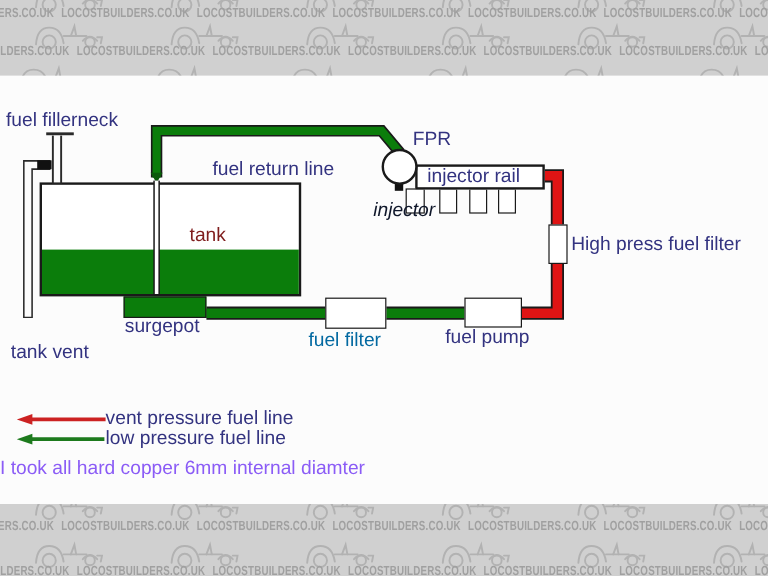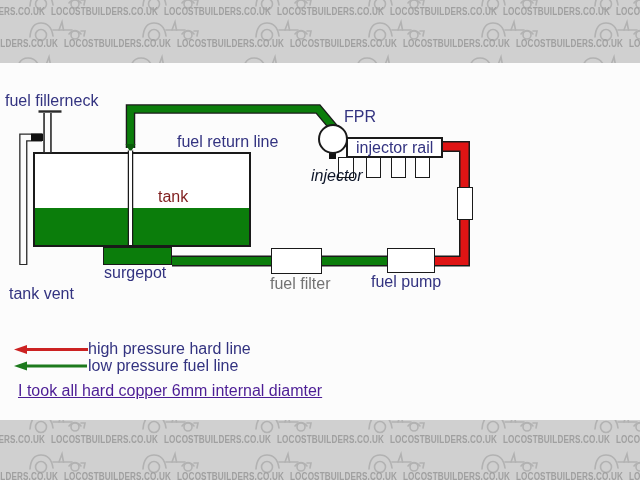--- a/index.html
+++ b/index.html
@@ -438,35 +438,36 @@
 
     <div class="box" style="left:387px;top:248px;width:48px;height:25px;"></div>
 
     <div class="box" style="left:457px;top:187px;width:16px;height:33px;"></div>
 
     <div class="box" style="left:338px;top:157px;width:16px;height:21px;"></div>
     <div class="box" style="left:366px;top:157px;width:15px;height:21px;"></div>
     <div class="box" style="left:391px;top:157px;width:15px;height:21px;"></div>
     <div class="box" style="left:415px;top:157px;width:15px;height:21px;"></div>
 
-    <div class="box" style="left:346px;top:137px;width:97px;height:21px;border-width:2px;">
+    <div class="box" style="left:346px;top:137px;width:108px;height:21px;border-width:2px;">
       <span class="lbl" style="left:8px;top:1px;color:#333380;">injector rail</span>
     </div>
 
     <div style="position:absolute;left:329px;top:153px;width:7px;height:6px;background:#111;"></div>
     <div class="box" style="left:318px;top:124px;width:30px;height:30px;border-width:2px;border-radius:50%;"></div>
 
     <span class="lbl" style="left:5px;top:93px;color:#333380;">fuel fillerneck</span>
     <span class="lbl" style="left:177px;top:86px;color:#333380;margin-top:48px;">fuel return line</span>
     <span class="lbl" style="left:344px;top:109px;color:#333380;">FPR</span>
     <span class="lbl" style="left:311px;top:168px;color:#0f172a;font-style:italic;">injector</span>
     <span class="lbl" style="left:158px;top:189px;color:#7f1d1d;">tank</span>
     <span class="lbl" style="left:9px;top:267px;color:#333380;margin-top:19px;">tank vent</span>
     <span class="lbl" style="left:104px;top:265px;color:#333380;">surgepot</span>
-    <span class="lbl" style="left:270px;top:276px;color:#737373;">fuel filter</span>
+    <span class="lbl" style="left:257px;top:276px;color:#0369a1;">fuel filter</span>
     <span class="lbl" style="left:371px;top:274px;color:#333380;">fuel pump</span>
-
-    <span class="lbl" style="left:88px;top:341px;color:#333380;">high pressure hard line</span>
+    <span class="lbl" style="left:476px;top:196px;color:#333380;">High press fuel filter</span>
+
+    <span class="lbl" style="left:88px;top:341px;color:#333380;">vent pressure fuel line</span>
     <span class="lbl" style="left:88px;top:358px;color:#333380;">low pressure fuel line</span>
-    <span class="lbl" style="left:18px;top:383px;color:#4c1d95;text-decoration:underline;">I took all hard copper 6mm internal diamter</span>
+    <span class="lbl" style="left:0;top:383px;color:#8b5cf6;">I took all hard copper 6mm internal diamter</span>
   </div>
 
 </div>
 
 </body></html>

